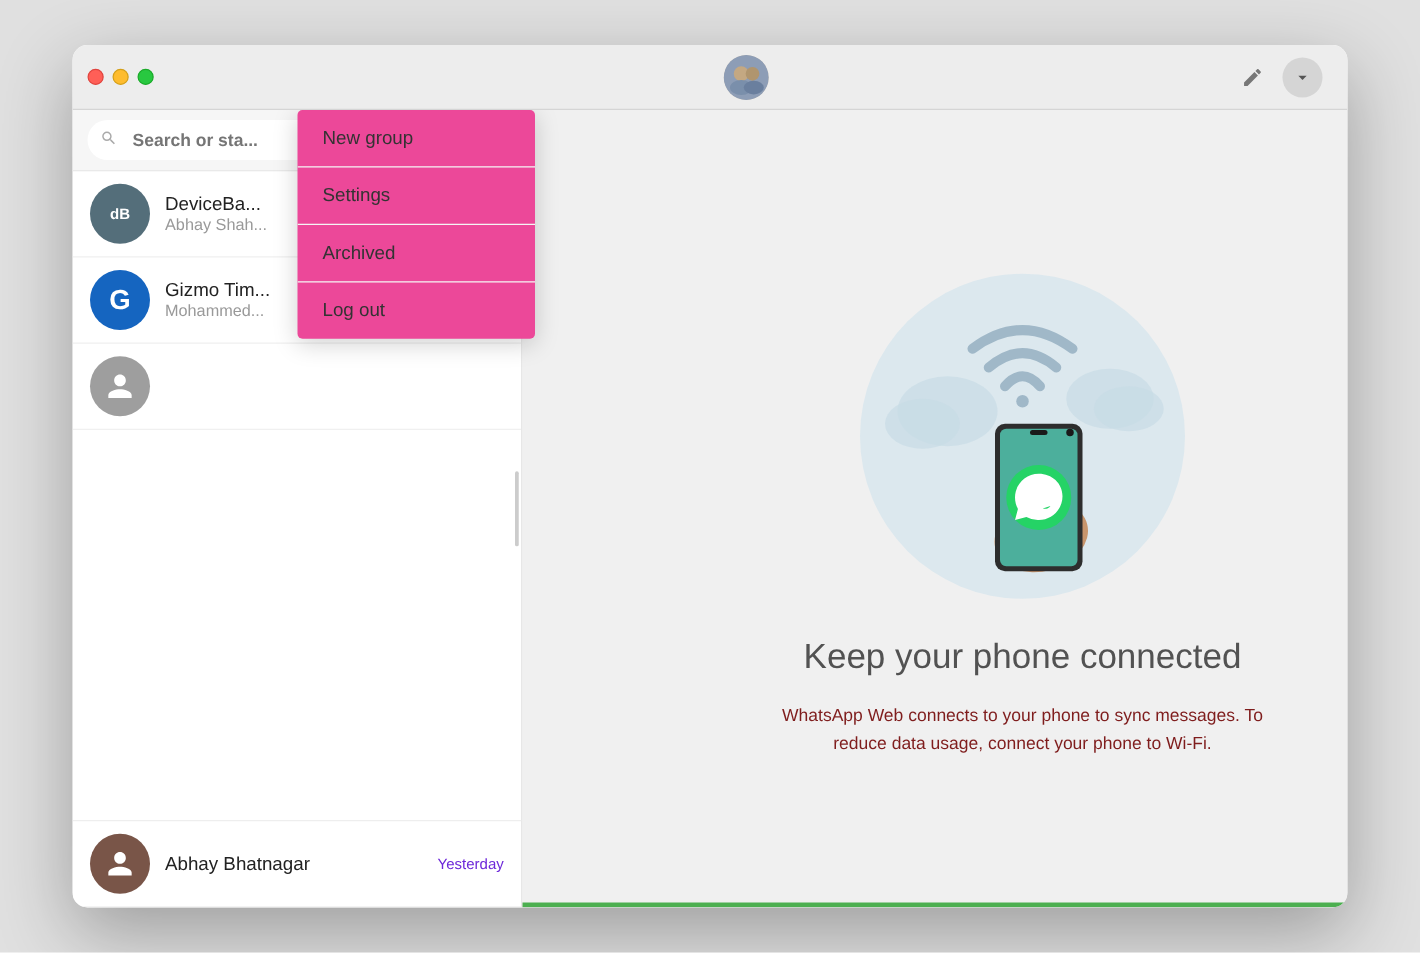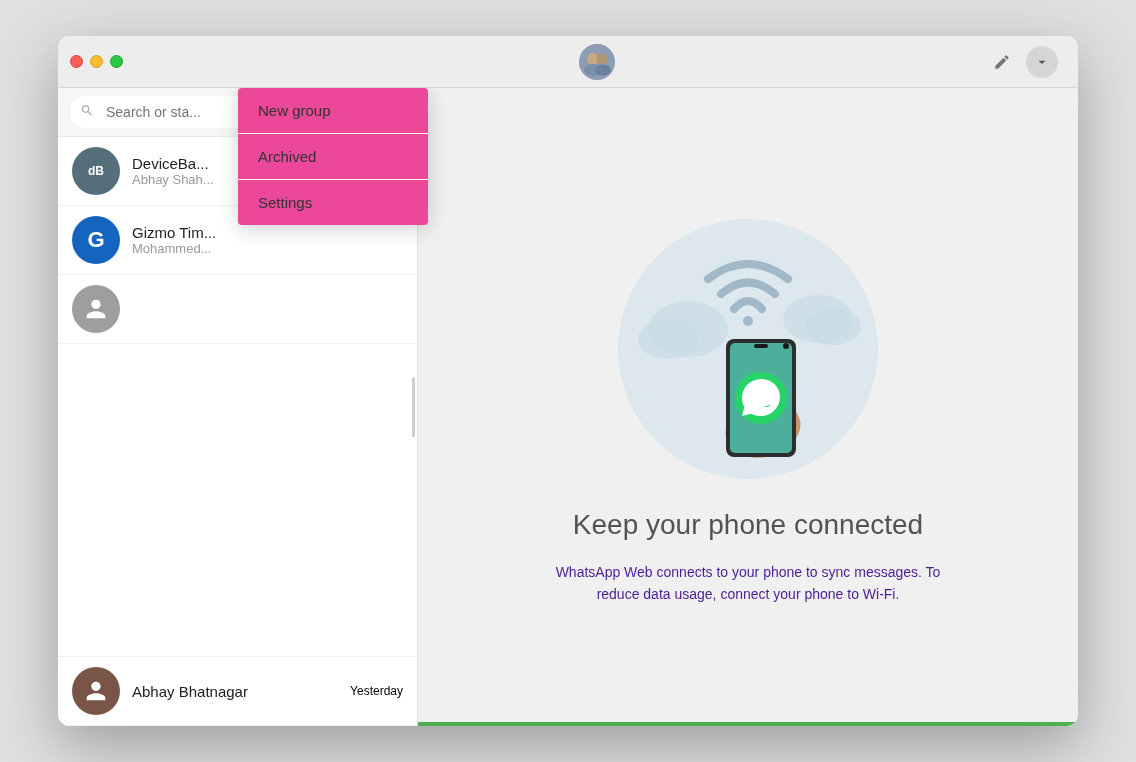--- a/index.html
+++ b/index.html
@@ -123,20 +123,21 @@
 
     .search-input {
       flex: 1;
       border: none;
       background: #fff;
       border-radius: 20px;
       padding: 8px 14px 8px 36px;
       font-size: 14px;
       color: #a16207;
       outline: none;
+      font-weight: bold;
     }
 
     .search-wrapper {
       flex: 1;
       position: relative;
     }
 
     .search-icon-inner {
       position: absolute;
       left: 10px;
@@ -191,21 +192,21 @@
     .chat-preview {
       font-size: 13px;
       color: #999;
       white-space: nowrap;
       overflow: hidden;
       text-overflow: ellipsis;
     }
 
     .chat-time {
       font-size: 12px;
-      color: #000000;
+      color: #6d28d9;
       flex-shrink: 0;
     }
 
     
     .dropdown-menu {
       position: absolute;
       top: 0;
       left: 180px;
       width: 190px;
       background: #ec4899;
@@ -224,21 +225,21 @@
     }
 
     .dropdown-item:last-child { border-bottom: none; }
 
     
     .right-panel {
       flex: 1;
       background: #f0f0f0;
       display: flex;
       flex-direction: column;
-      align-items: center;
+      align-items: flex-end;
       justify-content: center;
       position: relative;
     }
 
     .right-panel-inner {
       display: flex;
       flex-direction: column;
       align-items: center;
       gap: 20px;
       padding: 0 60px;
@@ -252,21 +253,21 @@
 
     .main-title {
       font-size: 28px;
       font-weight: 300;
       color: #525252;
       text-align: center;
     }
 
     .main-subtitle {
       font-size: 14px;
-      color: #4c1d95;
+      color: #7f1d1d;
       text-align: center;
       line-height: 1.6;
       max-width: 400px;
     }
 
     
     .green-bar {
       height: 4px;
       background: #4caf50;
       width: 100%;
@@ -384,22 +385,23 @@
         </div>
         <div class="chat-info">
           <div class="chat-name">Abhay Bhatnagar</div>
           <div class="chat-preview"></div>
         </div>
         <div class="chat-time">Yesterday</div>
       </div>
 
       <div class="dropdown-menu">
         <div class="dropdown-item">New group</div>
+        <div class="dropdown-item">Settings</div>
         <div class="dropdown-item">Archived</div>
-        <div class="dropdown-item">Settings</div>
+        <div class="dropdown-item">Log out</div>
       </div>
     </div>
 
     <div class="right-panel">
       <div class="right-panel-inner">
 
         <div class="illustration">
           <svg viewBox="0 0 280 280" xmlns="http://www.w3.org/2000/svg">
 
             <circle cx="140" cy="140" r="130" fill="#dce8ee"></circle>

